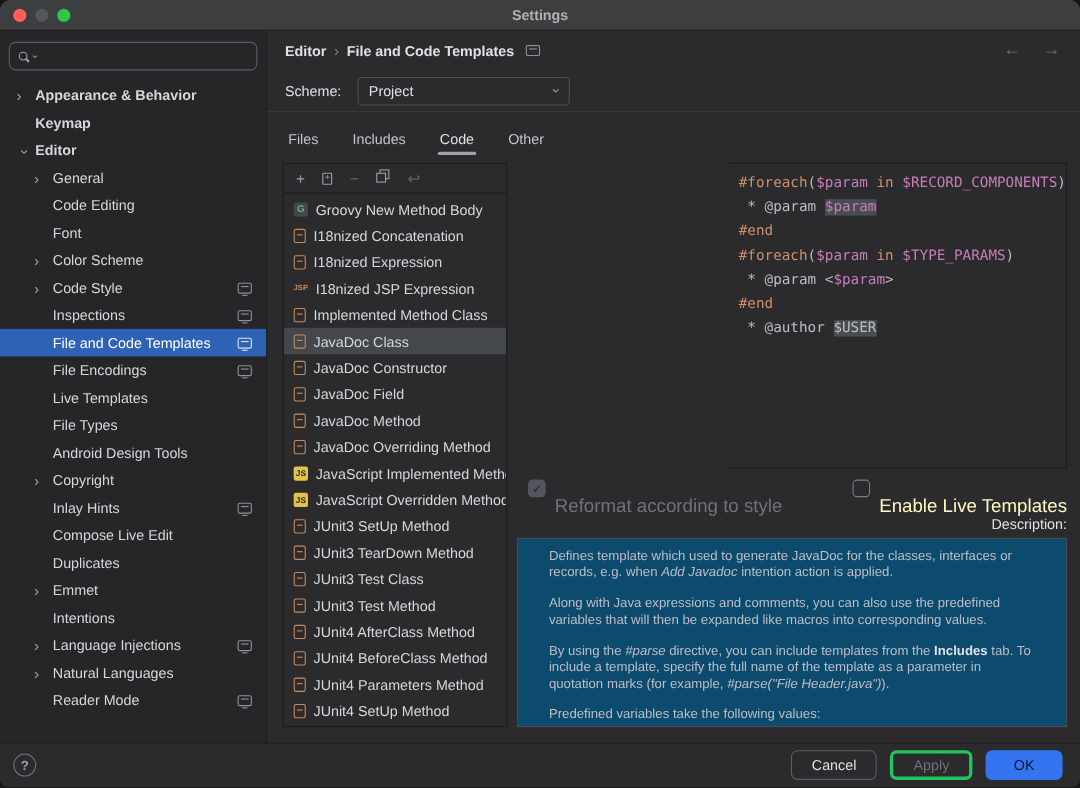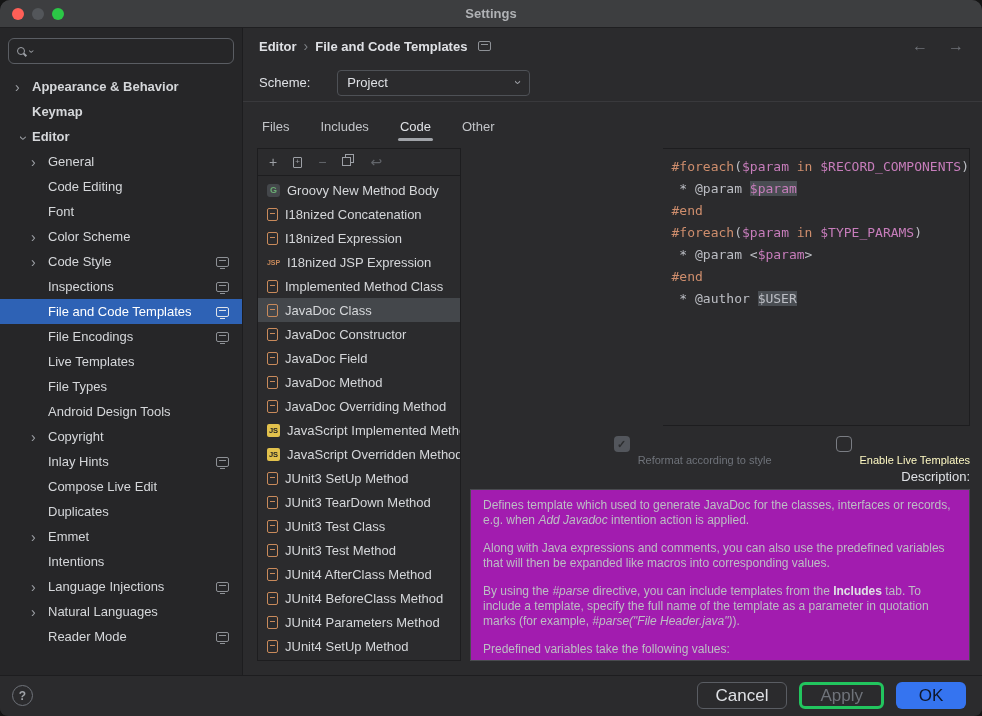--- a/index.html
+++ b/index.html
@@ -35,21 +35,21 @@
   .sync::after{content:"";position:absolute;left:3px;right:3px;bottom:-3px;height:1px;background:currentColor;}
   .ti.sel .sync{color:#dfe3ea;}
   
   .main{flex:1;display:flex;flex-direction:column;min-width:0;background:#2b2b2d;}
   .crumbs{height:36px;flex:none;display:flex;align-items:center;gap:7px;padding:0 10px 0 16px;}
   .crumb{font-size:13px;font-weight:bold;color:#dfe1e5;}
   .crumb-sep{color:#7d8085;font-size:14px;}
   .crumb-sync{margin-left:4px;color:#8e9196;width:13px;height:10px;border:1px solid currentColor;border-radius:2px;position:relative;}
   .crumb-sync::before{content:"";position:absolute;left:2px;right:2px;top:2px;height:1px;background:currentColor;}
   .nav{margin-left:auto;display:flex;gap:20px;color:#6e7177;font-size:16px;padding-right:8px;}
-  .scheme-row{height:38px;flex:none;display:flex;align-items:center;gap:27px;padding-left:16px;border-bottom:1px solid #39393c;}
+  .scheme-row{height:38px;flex:none;display:flex;align-items:center;gap:15px;padding-left:16px;border-bottom:1px solid #39393c;}
   .scheme-lbl{font-size:13px;color:#dfe1e5;}
   .combo{width:193px;height:26px;border:1px solid #4e5156;border-radius:4px;display:flex;align-items:center;
     padding:0 9px;font-size:13px;color:#dfe1e5;background:#2b2b2d;}
   .combo .arr{margin-left:auto;color:#9da0a6;font-size:13px;transform:rotate(90deg);}
   .tabs{height:44px;flex:none;display:flex;align-items:flex-end;gap:27px;padding-left:17px;}
   .tab{font-size:13px;color:#c2c4c8;padding:0 2px 12px;position:relative;}
   .tab.sel{color:#dfe1e5;}
   .tab.sel::after{content:"";position:absolute;left:0;right:0;bottom:5px;height:3px;border-radius:2px;background:#a0a3a8;}
   
   .content{flex:1;display:flex;margin:2px 12px 14px 14px;min-height:0;}
@@ -75,36 +75,36 @@
   .rightcol{flex:1;display:flex;flex-direction:column;min-width:0;min-height:0;align-items:flex-end;}
   .editor{height:278px;flex:none;border:1px solid #1d1d1f;border-left:none;background:#2b2b2d;
     padding:7px 0 0 9px;font-family:"DejaVu Sans Mono",monospace;font-size:13px;line-height:22px;overflow:hidden;}
   .cl{white-space:pre;}
   .dir{color:#cf8e6d;}.var{color:#c77dbb;}.pln{color:#bcbec4;}
   .hl{background:#494d52;}
   .optrow{height:32px;flex:none;display:flex;align-items:center;gap:8px;padding-left:17px;margin-top:2px;}
   .cb{width:16px;height:16px;border-radius:4px;flex:none;display:flex;align-items:center;justify-content:center;}
   .cb.checked{background:#53565c;color:#2d2e30;font-size:11px;font-weight:bold;}
   .cb.empty{border:1.5px solid #7a7d83;}
-  .optlabel{font-size:11px;margin-top:32px;}
+  .optlabel{font-size:17px;margin-top:32px;}
   .optlabel.dis{color:#6f737a;}
   .optlabel.en{color:#fef9c3;}
   .gap56{margin-left:56px;}
   .desc-label{flex:none;margin:9px 0 5px 9px;font-size:13px;color:#dfe1e5;}
-  .desc-box{flex:1;margin-left:9px;border:1px solid #494b4f;background:#a21caf;padding:8px 12px;
+  .desc-box{flex:1;margin-left:9px;border:1px solid #494b4f;background:#0c4a6e;padding:8px 28px;
     font-size:12px;line-height:15px;color:#bcbec4;overflow:hidden;min-height:0;}
   .desc-box p{margin:0 0 13px;}
   .desc-box b{color:#dfe1e5;}
   
   .footer{height:40px;border-top:1px solid #1d1d1f;display:flex;align-items:center;
     padding:0 16px 0 12px;background:#2b2b2d;}
   .help{width:21px;height:21px;border:1px solid #6f737a;border-radius:50%;color:#a0a3a8;
     display:flex;align-items:center;justify-content:center;font-size:12px;font-weight:bold;}
   .btns{margin-left:auto;display:flex;gap:12px;}
-  .btn{height:27px;padding:0 18px;border-radius:6px;font-size:17px;display:flex;align-items:center;justify-content:center;}
+  .btn{height:27px;padding:0 18px;border-radius:6px;font-size:13px;display:flex;align-items:center;justify-content:center;}
   .btn.cancel{border:1px solid #5a5d63;color:#dfe1e5;}
   .btn.apply{border:3px solid #22c55e;color:#6f737a;}
   .btn.ok{background:#3574f0;color:#0f172a;min-width:70px;}
 </style>
 </head>
 <body>
 
 <div class="window">
 
   <div class="titlebar">

